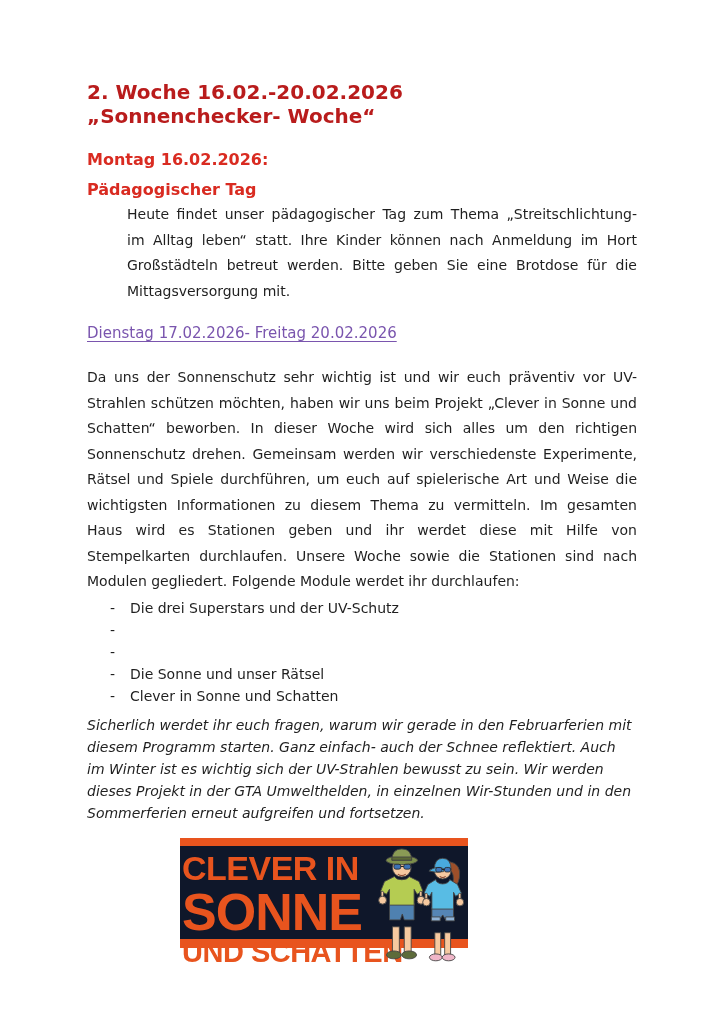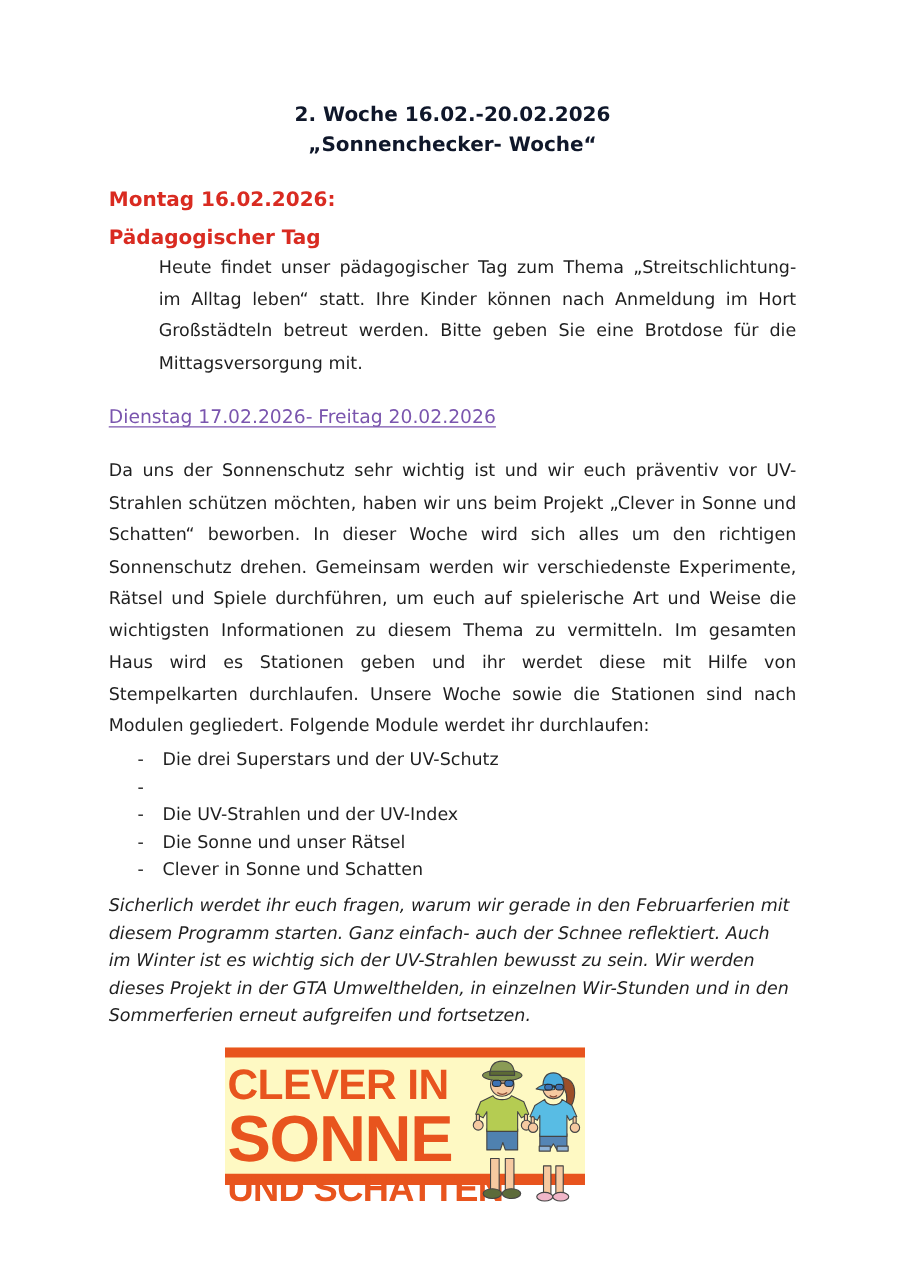--- a/index.html
+++ b/index.html
@@ -9,24 +9,23 @@
     font-family: "DejaVu Sans", sans-serif;
     color: #1f1f1f;
     overflow: hidden;
   }
   .page {
     width: 724px; height: 1024px;
     padding: 80px 87px 0 87px;
     position: relative;
   }
   .doc-title {
-    text-align: center;
-    color: #0f172a;
-    font-weight: bold;
-    font-size: 16px;
+    color: #b91c1c;
+    font-weight: bold;
+    font-size: 20px;
     line-height: 24px;
   }
   .h-monday {
     margin-top: 22px;
     color: #d92b21;
     font-weight: bold;
     font-size: 16px;
     text-underline-offset: 3px;
   }
   .h-paed {
@@ -55,21 +54,21 @@
     font-size: 14px;
     line-height: 22px;
   }
   .module-item .marker { width: 20px; margin-left: 23px; flex: 0 0 auto; }
   .para.p3 { margin-top: 7px; text-align: left; line-height: 22px; font-style: italic; }
   .logo {
     position: relative;
     margin: 14px 0 0 93px;
     width: 288px;
     height: 110px;
-    background: #fef9c3;
+    background: #0f172a;
   }
   .logo .bar { position: absolute; left: 0; width: 100%; background: #e8541e; }
   .logo .bar.top { top: 0; height: 8px; }
   .logo .bar.bottom { bottom: 0; height: 9px; }
   .logo-text {
     position: absolute;
     left: 2px; top: 12px;
     color: #e8541e;
     font-family: "Liberation Sans", sans-serif;
     font-weight: bold;
@@ -107,21 +106,20 @@
   <div class="module-list">
     <div class="module-item">
       <span class="marker">-</span>
       <span>Die drei Superstars und der UV-Schutz</span>
     </div>
     <div class="module-item">
       <span class="marker">-</span>
     </div>
     <div class="module-item">
       <span class="marker">-</span>
-      <span>Die UV-Strahlen und der UV-Index</span>
     </div>
     <div class="module-item">
       <span class="marker">-</span>
       <span>Die Sonne und unser Rätsel</span>
     </div>
     <div class="module-item">
       <span class="marker">-</span>
       <span>Clever in Sonne und Schatten</span>
     </div>
   </div>

